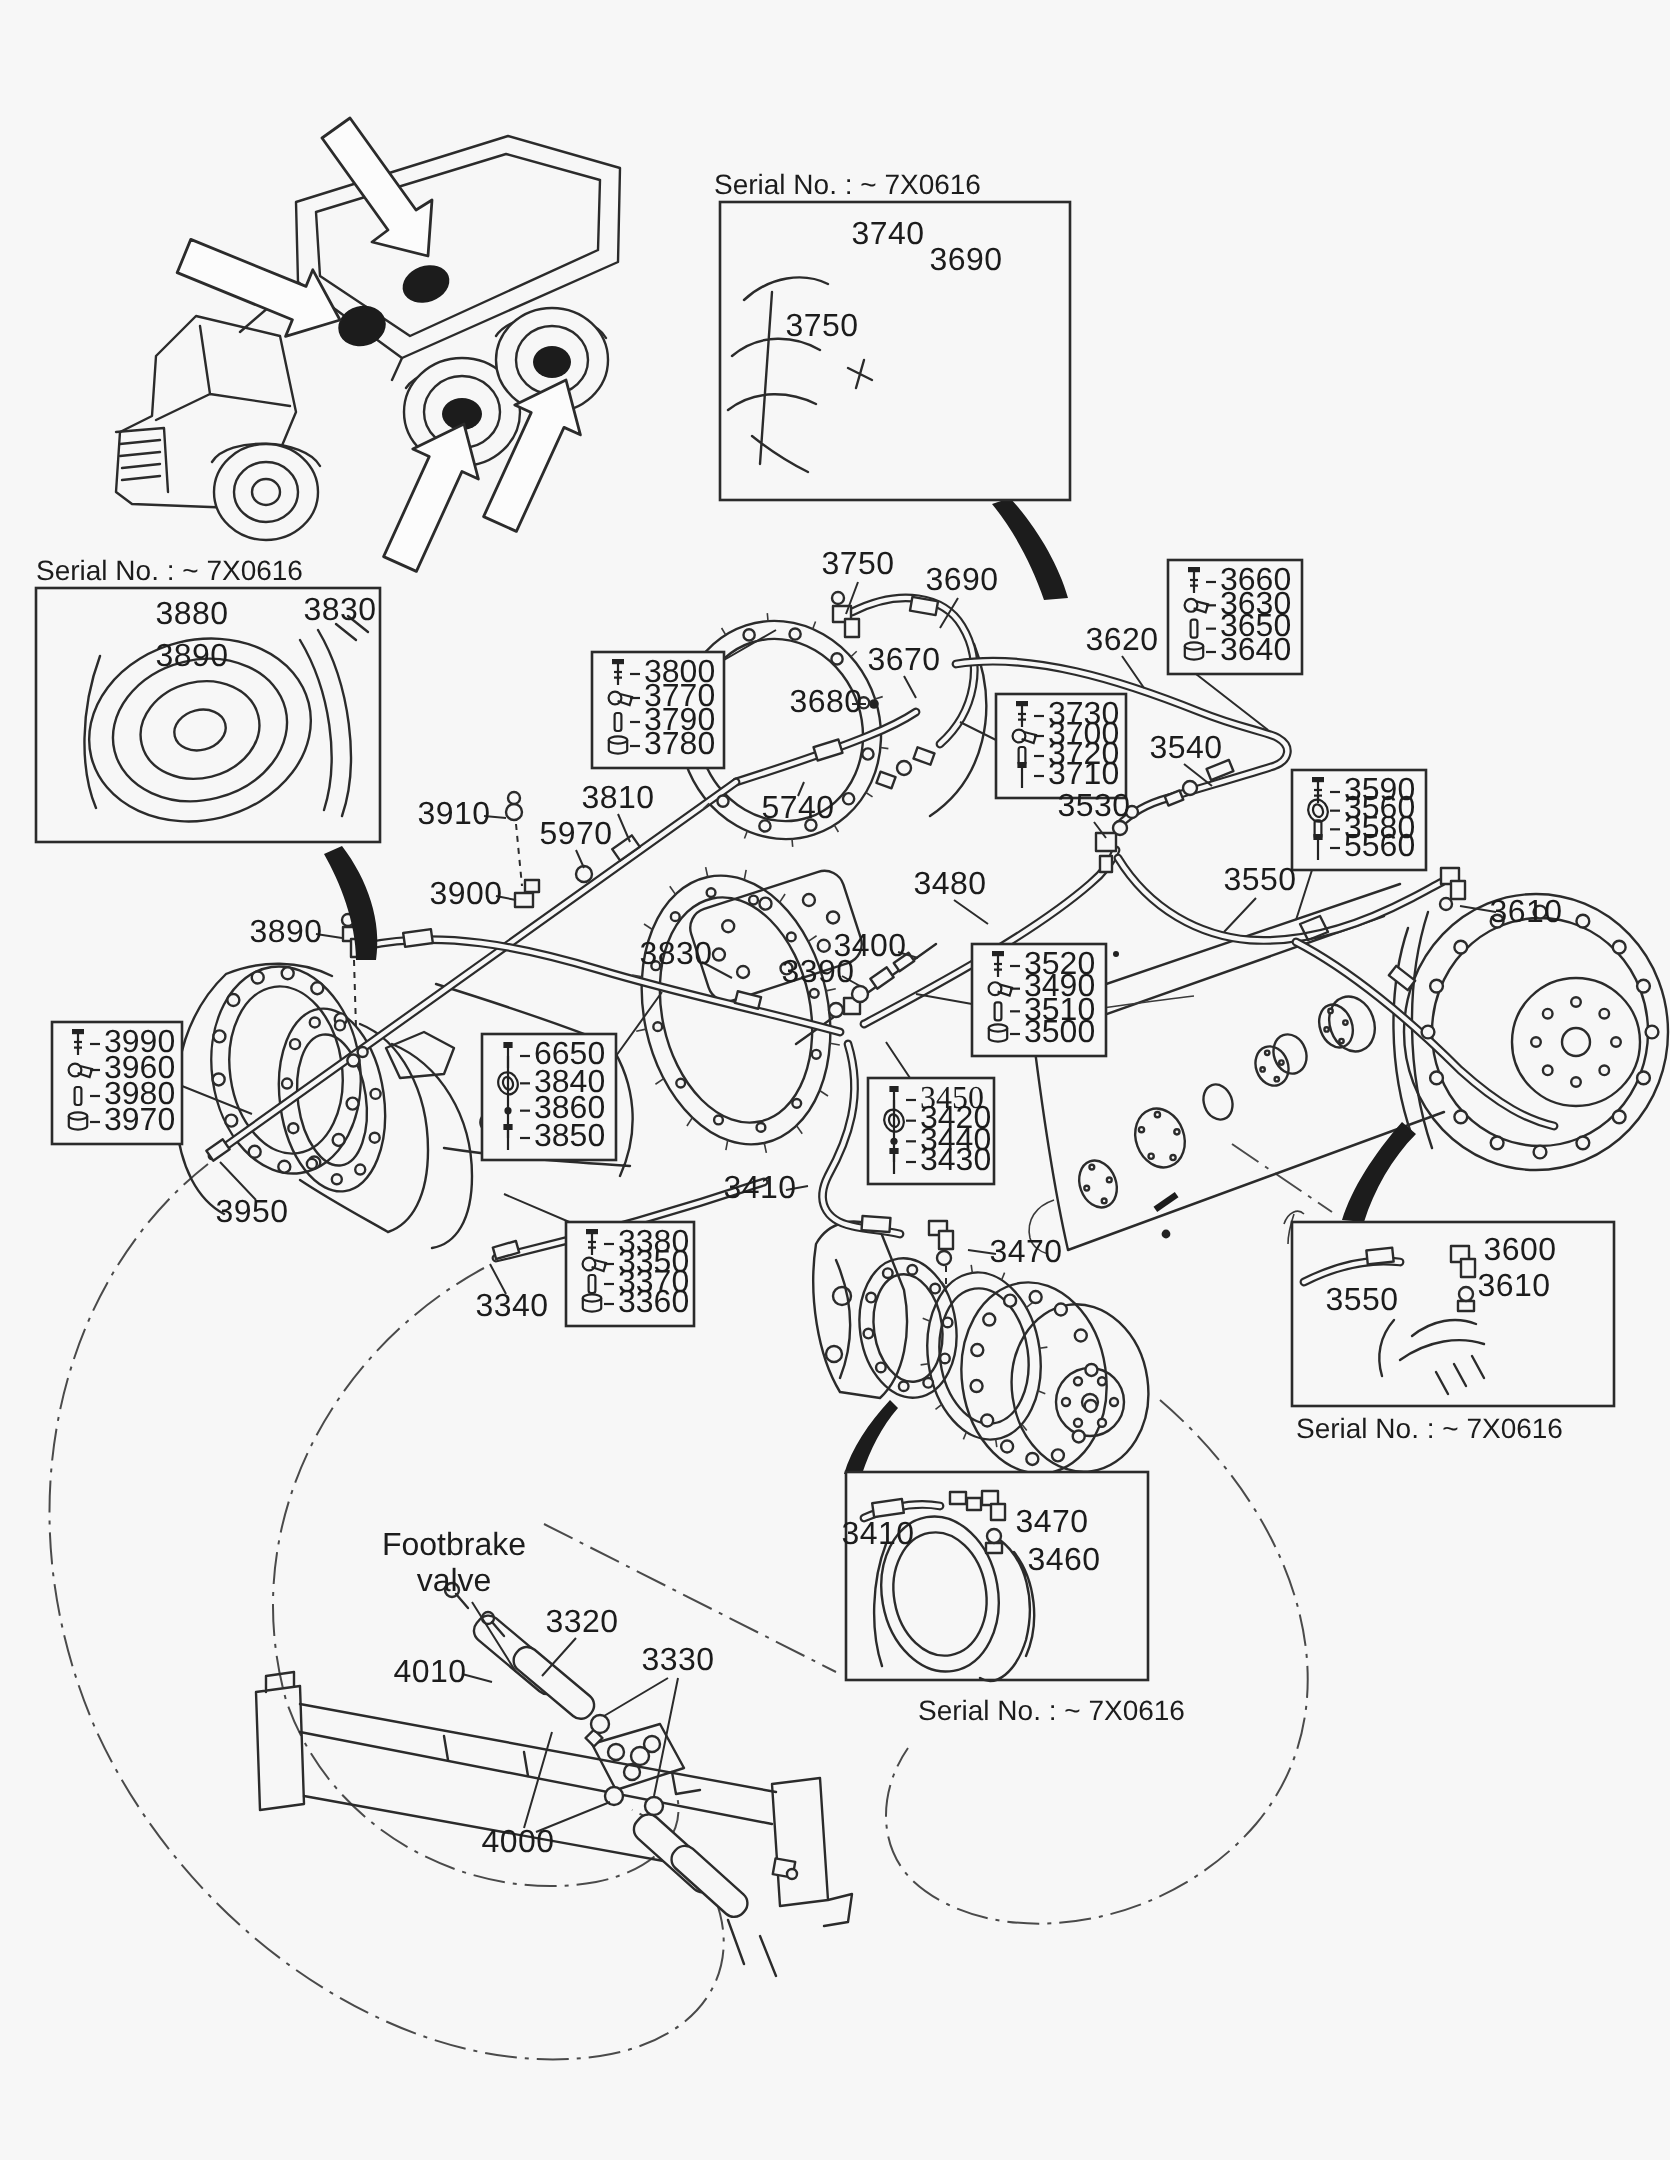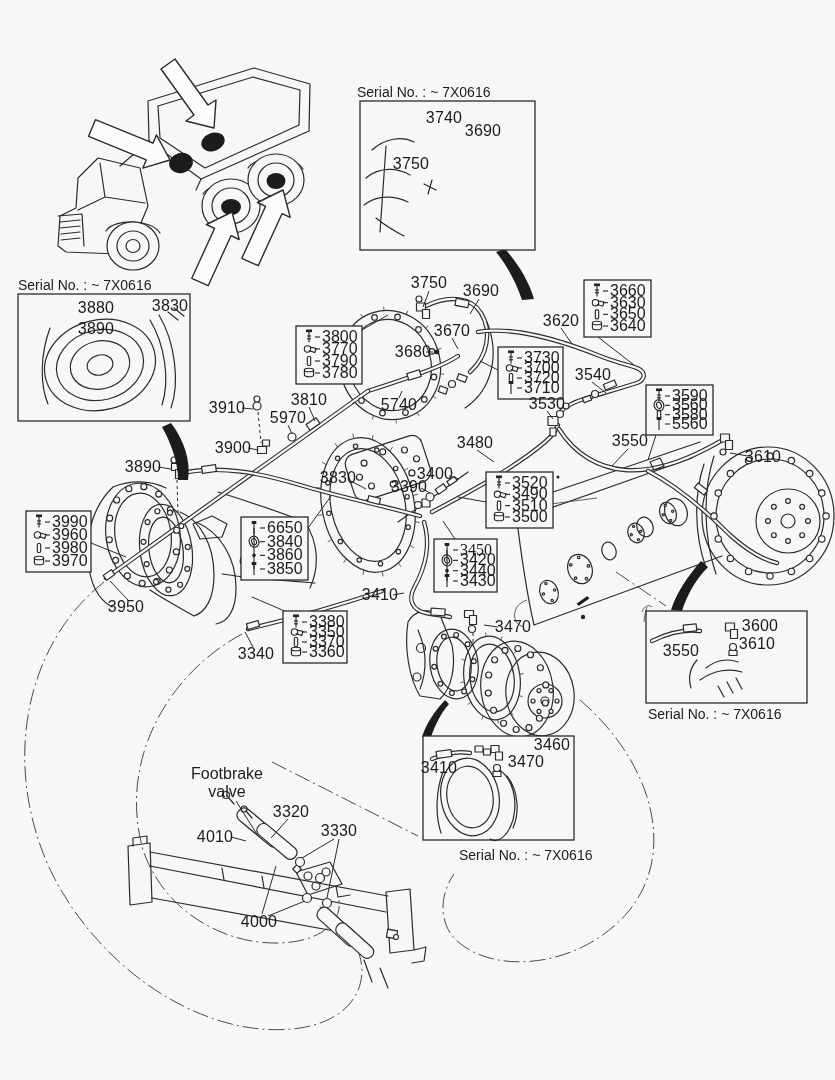--- a/index.html
+++ b/index.html
@@ -686,21 +686,21 @@
       <span class="part-label" style="left: 411px; top: 164px;">3750</span>
       <span class="caption-label" style="left: 18px; top: 277px;">Serial No. : ~ 7X0616</span>
       <span class="part-label" style="left: 96px; top: 308px;">3880</span>
       <span class="part-label" style="left: 170px; top: 306px;">3830</span>
       <span class="part-label" style="left: 96px; top: 329px;">3890</span>
       <span class="caption-label" style="left: 648px; top: 706px;">Serial No. : ~ 7X0616</span>
       <span class="part-label" style="left: 760px; top: 626px;">3600</span>
       <span class="part-label" style="left: 757px; top: 644px;">3610</span>
       <span class="part-label" style="left: 681px; top: 651px;">3550</span>
       <span class="caption-label" style="left: 459px; top: 847px;">Serial No. : ~ 7X0616</span>
-      <span class="part-label" style="left: 532px; top: 745px; margin-left: 20px;">3460</span>
+      <span class="part-label" style="left: 532px; top: 781px;">3460</span>
       <span class="part-label" style="left: 526px; top: 762px;">3470</span>
       <span class="part-label" style="left: 439px; top: 768px;">3410</span>
       <span class="row-label" style="left: 322px; top: 337px;">3800</span>
       <span class="row-label" style="left: 322px; top: 349px;">3770</span>
       <span class="row-label" style="left: 322px; top: 361px;">3790</span>
       <span class="row-label" style="left: 322px; top: 373px;">3780</span>
       <span class="row-label" style="left: 524px; top: 358px;">3730</span>
       <span class="row-label" style="left: 524px; top: 368px;">3700</span>
       <span class="row-label" style="left: 524px; top: 378px;">3720</span>
       <span class="row-label" style="left: 524px; top: 388px;">3710</span>

